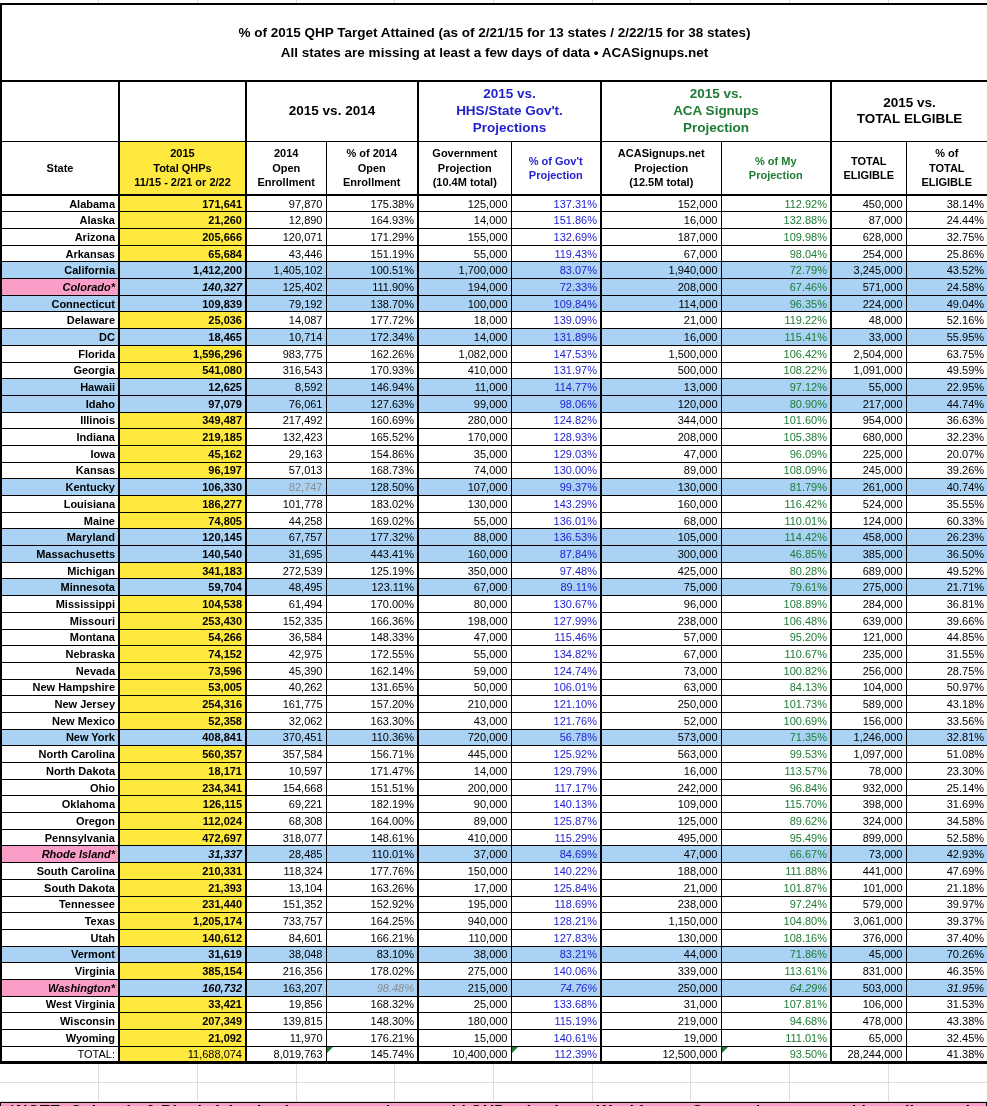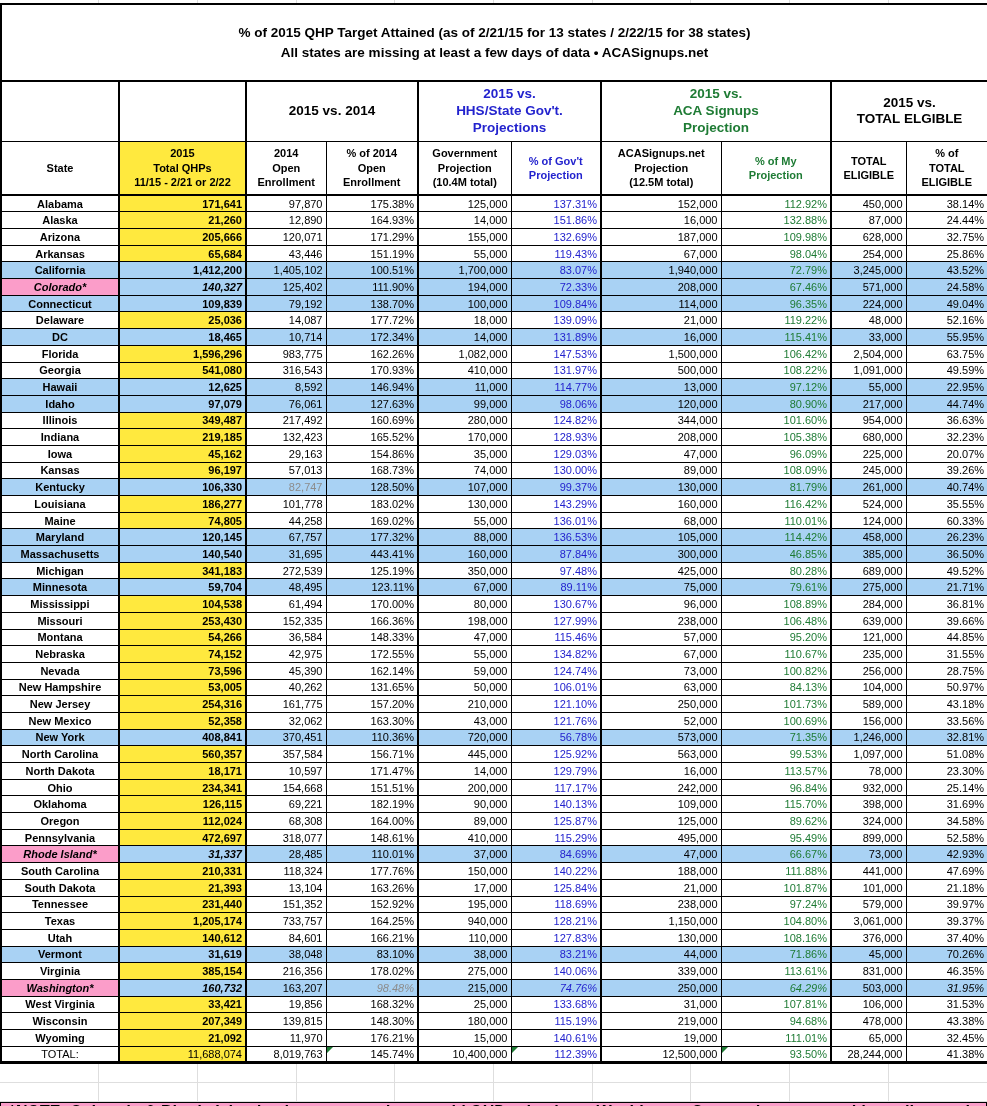--- a/index.html
+++ b/index.html
@@ -24,21 +24,21 @@
 
   
   tr.cols-row th{height:54px;background:#fff;text-align:center;vertical-align:middle;font-size:11px;font-weight:bold;white-space:pre-line;line-height:1.3;padding:0 1px;}
 
   
   .be{border-right-width:2px !important;}
   thead tr.cols-row th{border-bottom-width:2px;}
 
   
   tbody td{height:16.7px;font-size:11px;text-align:right;vertical-align:middle;background:#fff;color:#000;}
-  td.c-state{font-weight:bold;padding-right:4px;text-align:center;}
+  td.c-state{font-weight:bold;padding-right:4px;}
   td.c-qhp{font-weight:bold;}
   .bg-yellow{background:#FFE93E !important;}
   .bg-blue{background:#A9D2F4 !important;}
   .bg-pink{background:#FB9DC9 !important;}
   .txt-blue{color:#2323CE;}
   .txt-green{color:#1E7B34;margin-left:12px;}
   .muted{color:#8C8C8C;margin-left:36px;}
   .ital{font-style:italic;}
   tr.total-row td{font-weight:normal;border-top:1px solid #d946ef;}
   table.main{border-bottom-width:3px;}

